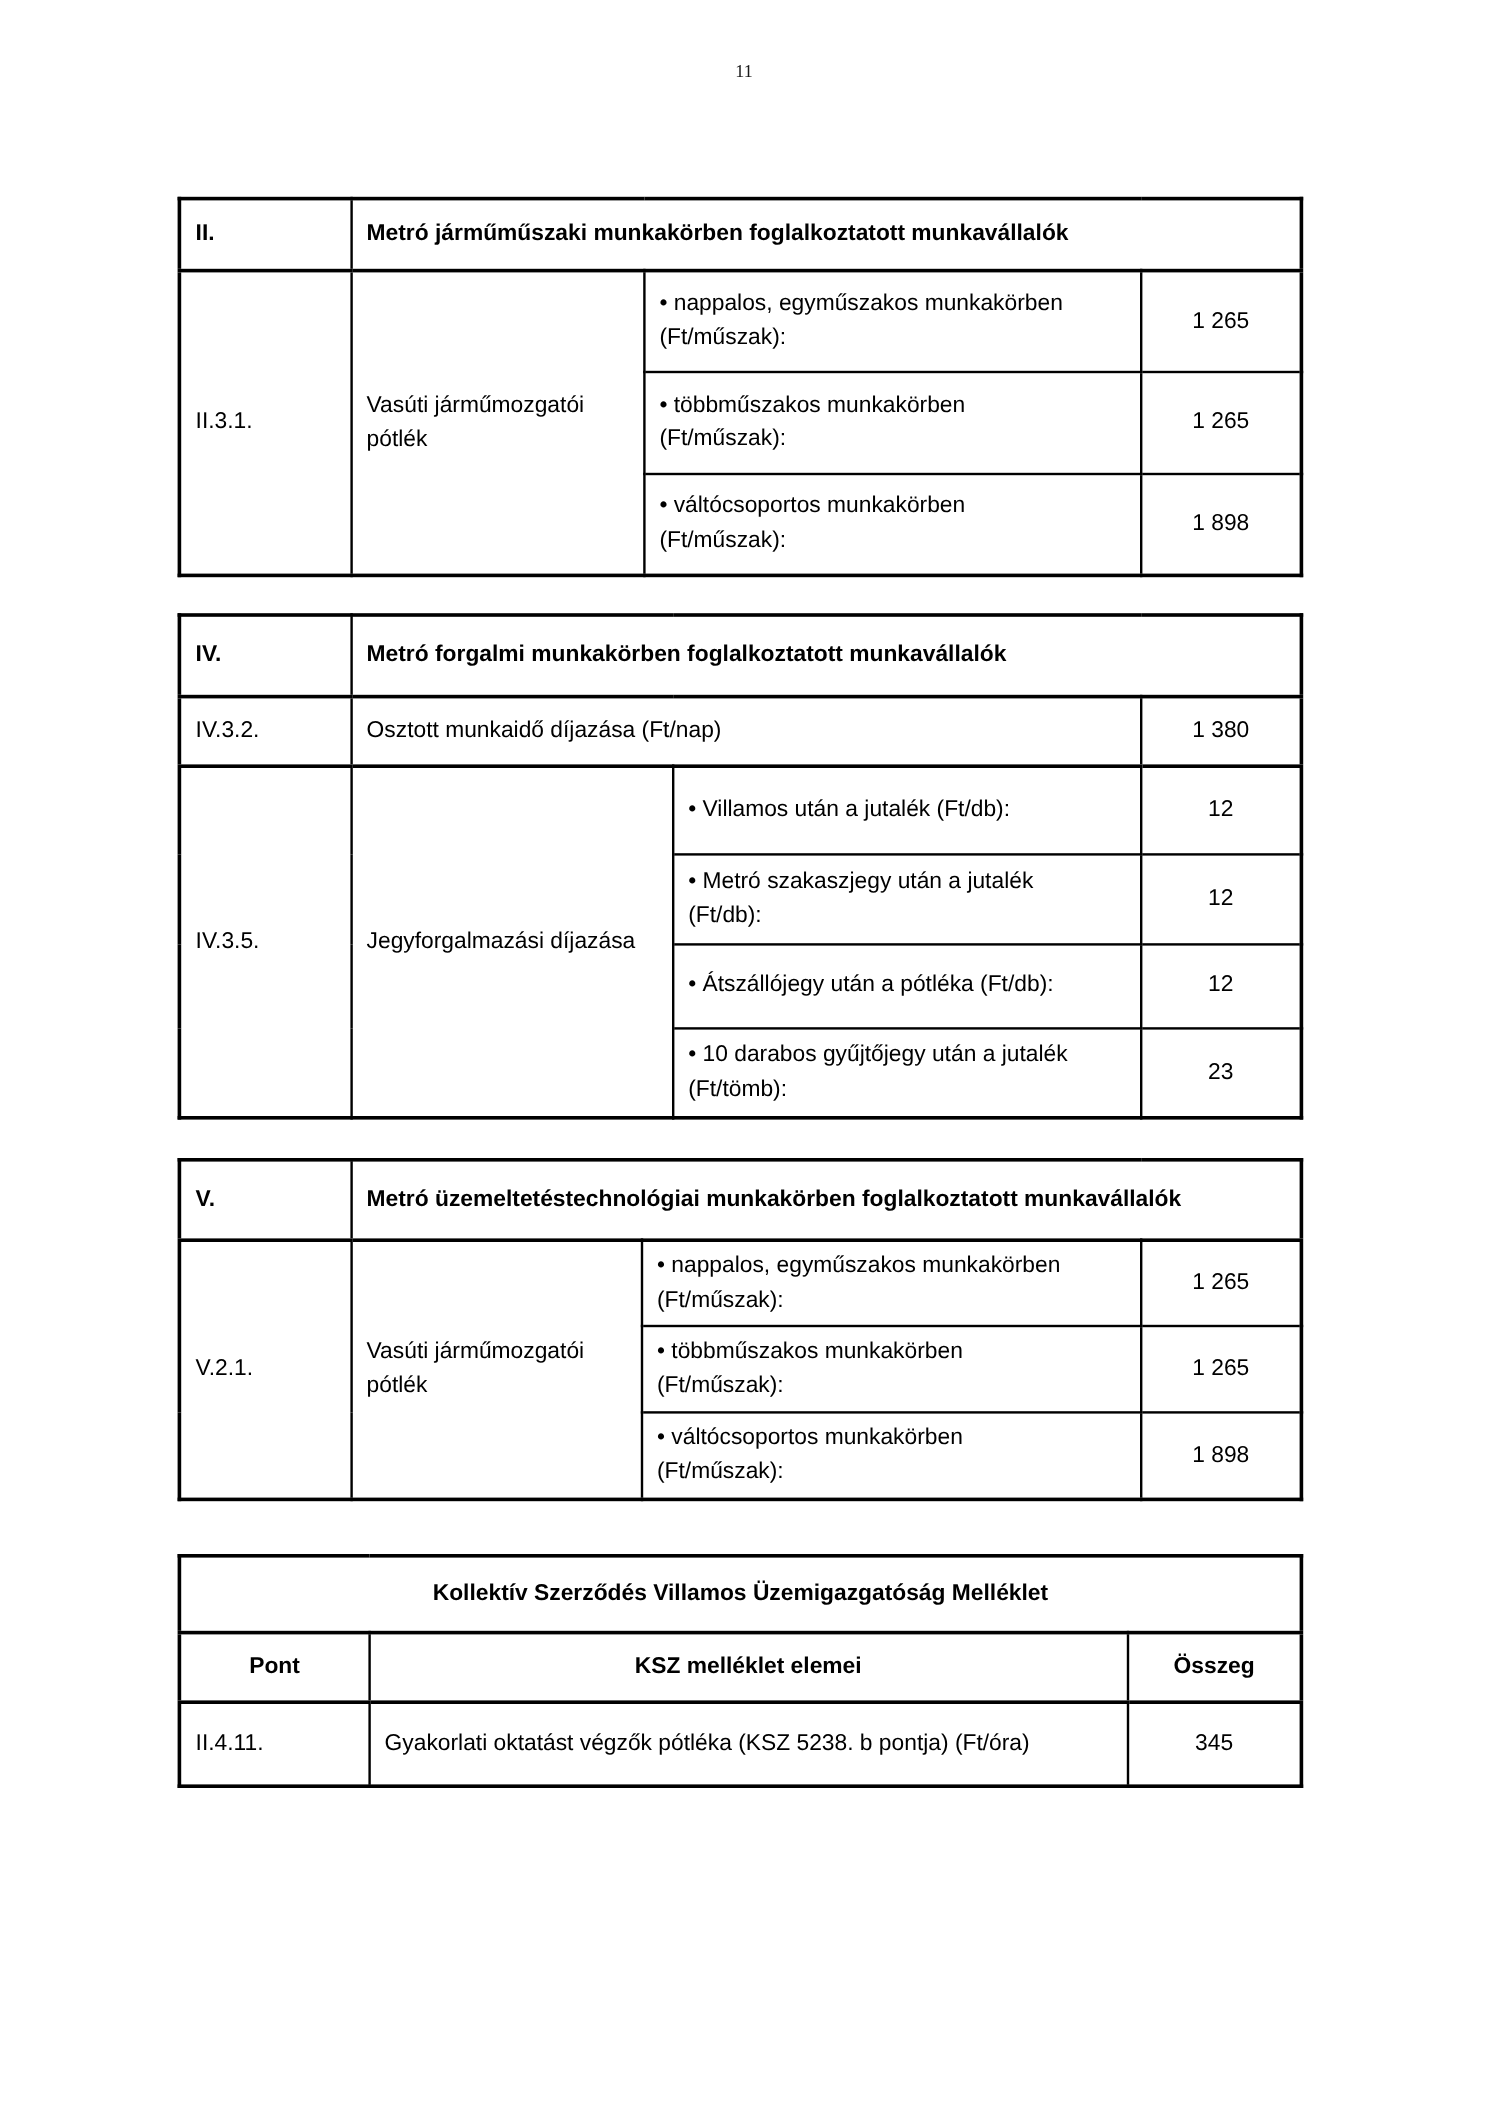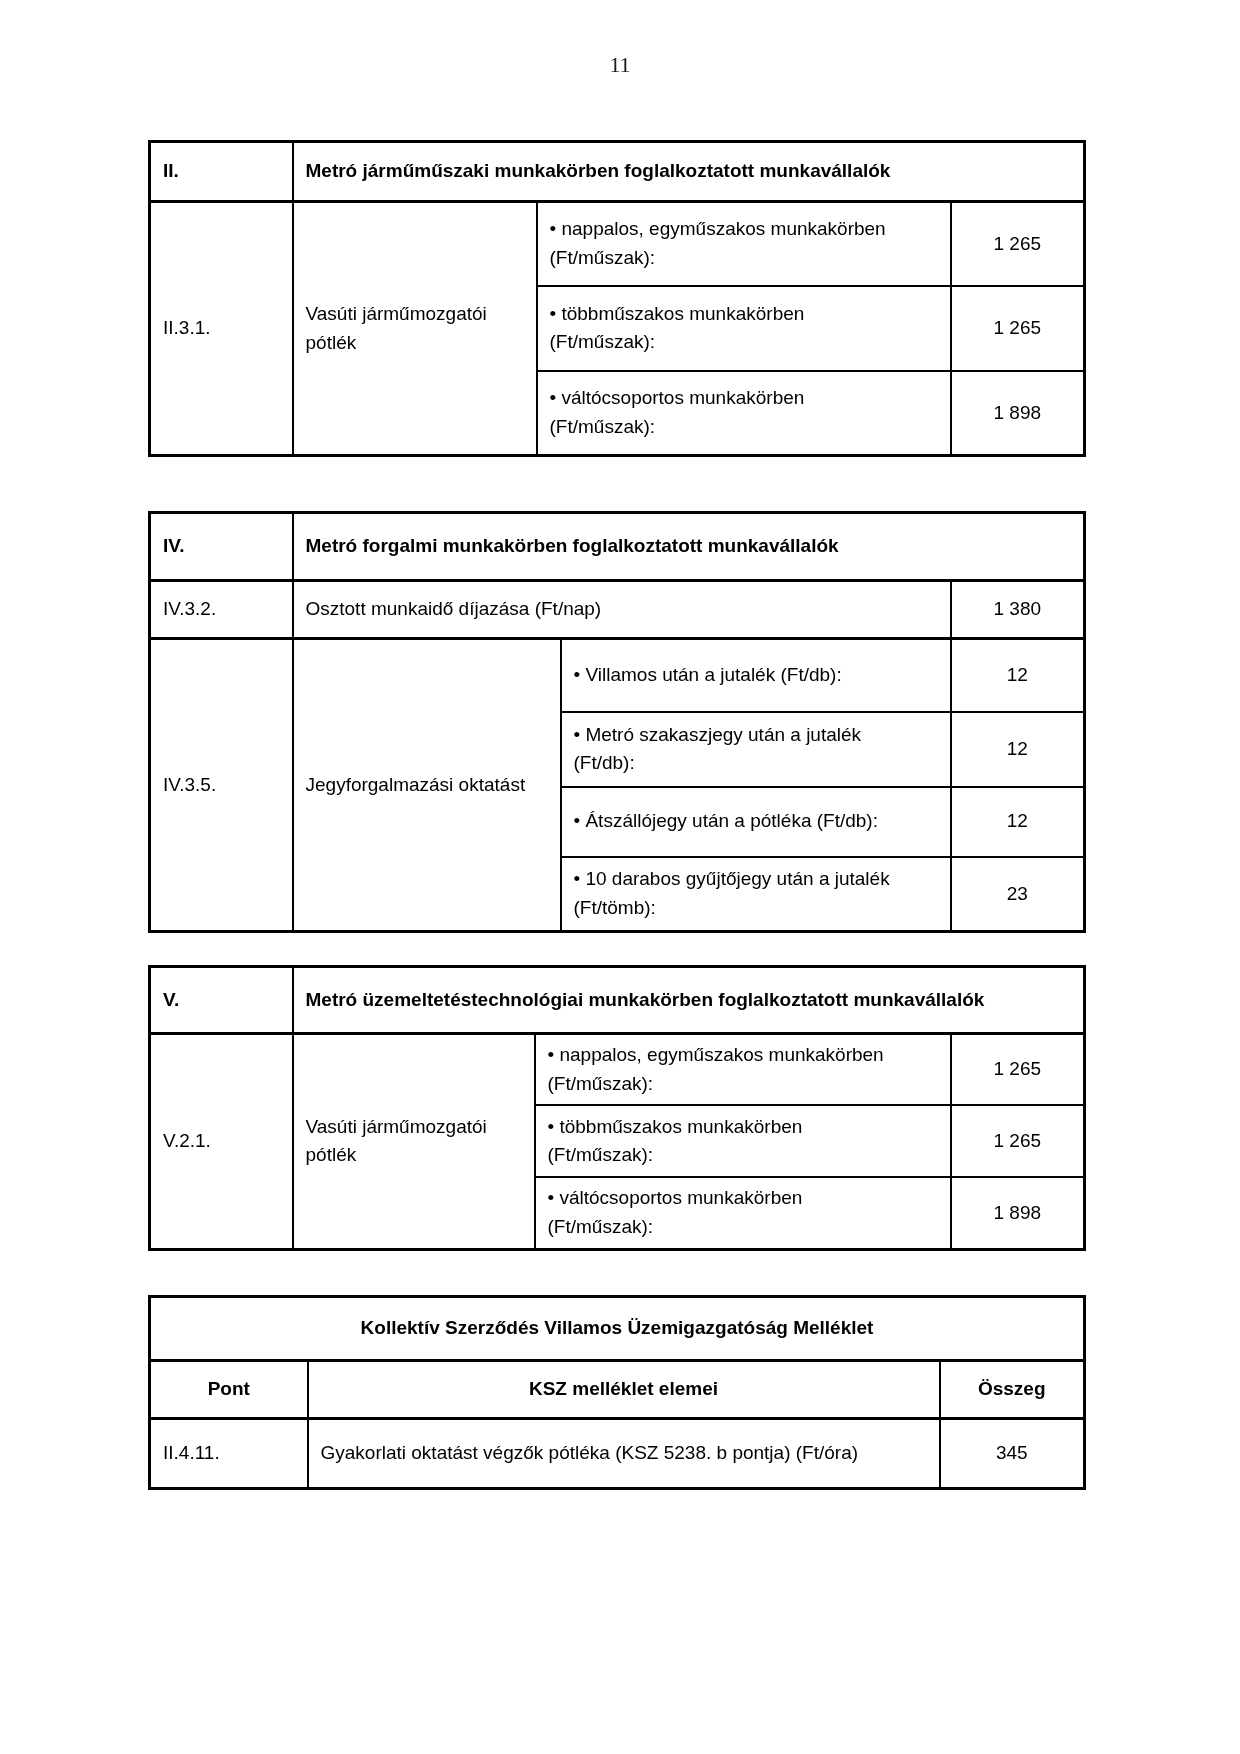--- a/index.html
+++ b/index.html
@@ -12,21 +12,21 @@
     font-family: "Liberation Sans", sans-serif;
     color: #000000;
   }
   .pagenum {
     position: absolute;
     top: 52px;
     left: 0;
     width: 100%;
     text-align: center;
     font-family: "Liberation Serif", serif;
-    font-size: 22px;
+    font-size: 15px;
     color: #1a1a1a;
   }
   table.doc {
     position: absolute;
     border-collapse: collapse;
     table-layout: fixed;
     background: #ffffff;
   }
   table.doc td {
     border: 2px solid #000000;
@@ -35,21 +35,21 @@
     padding: 6px 12px;
     vertical-align: middle;
     overflow: hidden;
   }
   table.doc { border: 3px solid #000000; }
   .hdr  { font-weight: bold; }
   .bb3  { border-bottom-width: 3px !important; }
   .val  { text-align: center; }
   .ctr  { text-align: center; }
   .item { white-space: pre-line; }
-  #t2 { left: 148px; top: 140px;  width: 935px; }
+  #t2 { left: 148px; top: 164px;  width: 935px; }
   #t4 { left: 148px; top: 511px;  width: 935px; }
   #t5 { left: 148px; top: 965px;  width: 935px; }
   #tk { left: 148px; top: 1295px; width: 935px; padding-left: 12px; }
 </style>
 </head>
 <body>
 
 <div id="page">
 
   <div class="pagenum">11</div>
@@ -98,21 +98,21 @@
       <td class="hdr bb3">IV.</td>
       <td class="hdr bb3" colspan="3">Metró forgalmi munkakörben foglalkoztatott munkavállalók</td>
     </tr>
     <tr style="height:58px">
       <td class="bb3">IV.3.2.</td>
       <td class="bb3" colspan="2">Osztott munkaidő díjazása (Ft/nap)</td>
       <td class="val bb3">1 380</td>
     </tr>
     <tr style="height:73px">
       <td rowspan="4">IV.3.5.</td>
-      <td rowspan="4">Jegyforgalmazási oktatást</td>
+      <td rowspan="4">Jegyforgalmazási díjazása</td>
       <td class="item">• Villamos után a jutalék (Ft/db):</td>
       <td class="val">12</td>
     </tr>
     <tr style="height:75px">
       <td class="item">• Metró szakaszjegy után a jutalék
 (Ft/db):</td>
       <td class="val">12</td>
     </tr>
     <tr style="height:70px">
       <td class="item">• Átszállójegy után a pótléka (Ft/db):</td>

